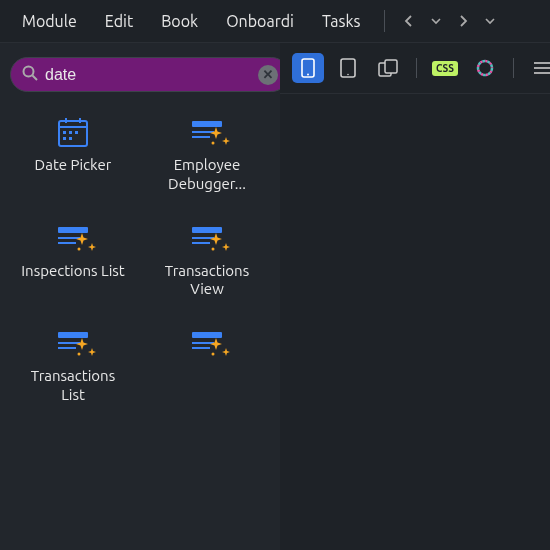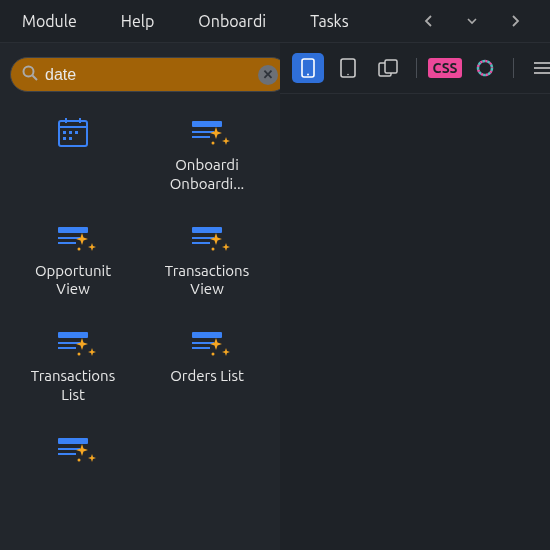--- a/index.html
+++ b/index.html
@@ -11,21 +11,21 @@
   width: 550px;
   height: 550px;
   overflow: hidden;
   display: flex;
   flex-direction: column;
 }
 .menubar {
   display: flex;
   align-items: center;
   padding: 8px 10px;
-  gap: 20px;
+  gap: 4px;
   background: #1e2227;
   border-bottom: 1px solid #2a2e34;
 }
 .menu-item {
   padding: 4px 12px;
   cursor: pointer;
   font-size: 16px;
 }
 .menu-divider {
   width: 1px;
@@ -55,21 +55,21 @@
 .search-row {
   display: flex;
   align-items: center;
   gap: 8px;
   margin-bottom: 18px;
 }
 .search-box {
   flex: 1;
   display: flex;
   align-items: center;
-  background: #a16207;
+  background: #701a75;
   border: 1px solid #3d424a;
   border-radius: 18px;
   padding: 6px 10px;
   gap: 6px;
 }
 .search-box input {
   flex: 1;
   background: transparent;
   border: none;
   outline: none;
@@ -152,40 +152,41 @@
   background: #2f6fd8;
   color: #fff;
 }
 .tool-divider {
   width: 1px;
   height: 20px;
   background: #4a4f56;
   margin: 0 4px;
 }
 .css-badge {
-  background: #ec4899;
+  background: #bef264;
   color: #1e2227;
-  font-size: 14px;
+  font-size: 10px;
   font-weight: bold;
   padding: 2px 4px;
   border-radius: 3px;
   text-align: center;
 }
 .sparkle {
   position: absolute;
   bottom: -2px;
   right: -4px;
 }
 </style>
 </head>
 <body>
 
 <div class="menubar">
   <div class="menu-item">Module</div>
-  <div class="menu-item">Help</div>
+  <div class="menu-item">Edit</div>
+  <div class="menu-item">Book</div>
   <div class="menu-item">Onboardi</div>
   <div class="menu-item">Tasks</div>
   <div class="menu-divider"></div>
   <div class="nav-btn">
     <svg width="12" height="12" viewBox="0 0 12 12">
         <path d="M8 1 L3 6 L8 11" stroke="#aaa" stroke-width="1.8" fill="none"></path>
       </svg>
   </div>
   <div class="nav-btn">
     <svg width="10" height="10" viewBox="0 0 10 10">
@@ -232,50 +233,51 @@
               <line x1="3" y1="12" x2="31" y2="12" stroke="#3b82f6" stroke-width="2"></line>
               <line x1="10" y1="3" x2="10" y2="8" stroke="#3b82f6" stroke-width="2"></line>
               <line x1="24" y1="3" x2="24" y2="8" stroke="#3b82f6" stroke-width="2"></line>
               <rect x="7" y="16" width="3" height="3" fill="#3b82f6"></rect>
               <rect x="13" y="16" width="3" height="3" fill="#3b82f6"></rect>
               <rect x="19" y="16" width="3" height="3" fill="#3b82f6"></rect>
               <rect x="7" y="22" width="3" height="3" fill="#3b82f6"></rect>
               <rect x="13" y="22" width="3" height="3" fill="#3b82f6"></rect>
             </svg>
           </div>
-        </div>
-        <div class="grid-item">
-          <div class="grid-icon">
-            <svg width="30" height="22" viewBox="0 0 30 22">
-              <rect x="0" y="0" width="30" height="6" rx="1" fill="#3b82f6"></rect>
-              <line x1="0" y1="11" x2="22" y2="11" stroke="#3b82f6" stroke-width="2"></line>
-              <line x1="0" y1="16" x2="18" y2="16" stroke="#3b82f6" stroke-width="2"></line>
-            </svg>
-            <span class="sparkle"><svg width="22" height="22" viewBox="0 0 22 22">
-                <path d="M6 0 L7.5 4.5 L12 6 L7.5 7.5 L6 12 L4.5 7.5 L0 6 L4.5 4.5 Z" fill="#f5a623"></path>
-                <path d="M16 10 L17 13 L20 14 L17 15 L16 18 L15 15 L12 14 L15 13 Z" fill="#f5a623"></path>
-                <circle cx="3" cy="16" r="1.5" fill="#f5a623"></circle>
-              </svg></span>
-          </div>
-          <div class="grid-label">Onboardi Onboardi...</div>
-        </div>
-        <div class="grid-item">
-          <div class="grid-icon">
-            <svg width="30" height="22" viewBox="0 0 30 22">
-              <rect x="0" y="0" width="30" height="6" rx="1" fill="#3b82f6"></rect>
-              <line x1="0" y1="11" x2="22" y2="11" stroke="#3b82f6" stroke-width="2"></line>
-              <line x1="0" y1="16" x2="18" y2="16" stroke="#3b82f6" stroke-width="2"></line>
-            </svg>
-            <span class="sparkle"><svg width="22" height="22" viewBox="0 0 22 22">
-                <path d="M6 0 L7.5 4.5 L12 6 L7.5 7.5 L6 12 L4.5 7.5 L0 6 L4.5 4.5 Z" fill="#f5a623"></path>
-                <path d="M16 10 L17 13 L20 14 L17 15 L16 18 L15 15 L12 14 L15 13 Z" fill="#f5a623"></path>
-                <circle cx="3" cy="16" r="1.5" fill="#f5a623"></circle>
-              </svg></span>
-          </div>
-          <div class="grid-label">Opportunit View</div>
+          <div class="grid-label">Date Picker</div>
+        </div>
+        <div class="grid-item">
+          <div class="grid-icon">
+            <svg width="30" height="22" viewBox="0 0 30 22">
+              <rect x="0" y="0" width="30" height="6" rx="1" fill="#3b82f6"></rect>
+              <line x1="0" y1="11" x2="22" y2="11" stroke="#3b82f6" stroke-width="2"></line>
+              <line x1="0" y1="16" x2="18" y2="16" stroke="#3b82f6" stroke-width="2"></line>
+            </svg>
+            <span class="sparkle"><svg width="22" height="22" viewBox="0 0 22 22">
+                <path d="M6 0 L7.5 4.5 L12 6 L7.5 7.5 L6 12 L4.5 7.5 L0 6 L4.5 4.5 Z" fill="#f5a623"></path>
+                <path d="M16 10 L17 13 L20 14 L17 15 L16 18 L15 15 L12 14 L15 13 Z" fill="#f5a623"></path>
+                <circle cx="3" cy="16" r="1.5" fill="#f5a623"></circle>
+              </svg></span>
+          </div>
+          <div class="grid-label">Employee Debugger...</div>
+        </div>
+        <div class="grid-item">
+          <div class="grid-icon">
+            <svg width="30" height="22" viewBox="0 0 30 22">
+              <rect x="0" y="0" width="30" height="6" rx="1" fill="#3b82f6"></rect>
+              <line x1="0" y1="11" x2="22" y2="11" stroke="#3b82f6" stroke-width="2"></line>
+              <line x1="0" y1="16" x2="18" y2="16" stroke="#3b82f6" stroke-width="2"></line>
+            </svg>
+            <span class="sparkle"><svg width="22" height="22" viewBox="0 0 22 22">
+                <path d="M6 0 L7.5 4.5 L12 6 L7.5 7.5 L6 12 L4.5 7.5 L0 6 L4.5 4.5 Z" fill="#f5a623"></path>
+                <path d="M16 10 L17 13 L20 14 L17 15 L16 18 L15 15 L12 14 L15 13 Z" fill="#f5a623"></path>
+                <circle cx="3" cy="16" r="1.5" fill="#f5a623"></circle>
+              </svg></span>
+          </div>
+          <div class="grid-label">Inspections List</div>
         </div>
         <div class="grid-item">
           <div class="grid-icon">
             <svg width="30" height="22" viewBox="0 0 30 22">
               <rect x="0" y="0" width="30" height="6" rx="1" fill="#3b82f6"></rect>
               <line x1="0" y1="11" x2="22" y2="11" stroke="#3b82f6" stroke-width="2"></line>
               <line x1="0" y1="16" x2="18" y2="16" stroke="#3b82f6" stroke-width="2"></line>
             </svg>
             <span class="sparkle"><svg width="22" height="22" viewBox="0 0 22 22">
                 <path d="M6 0 L7.5 4.5 L12 6 L7.5 7.5 L6 12 L4.5 7.5 L0 6 L4.5 4.5 Z" fill="#f5a623"></path>
@@ -292,35 +294,20 @@
               <line x1="0" y1="11" x2="22" y2="11" stroke="#3b82f6" stroke-width="2"></line>
               <line x1="0" y1="16" x2="18" y2="16" stroke="#3b82f6" stroke-width="2"></line>
             </svg>
             <span class="sparkle"><svg width="22" height="22" viewBox="0 0 22 22">
                 <path d="M6 0 L7.5 4.5 L12 6 L7.5 7.5 L6 12 L4.5 7.5 L0 6 L4.5 4.5 Z" fill="#f5a623"></path>
                 <path d="M16 10 L17 13 L20 14 L17 15 L16 18 L15 15 L12 14 L15 13 Z" fill="#f5a623"></path>
                 <circle cx="3" cy="16" r="1.5" fill="#f5a623"></circle>
               </svg></span>
           </div>
           <div class="grid-label">Transactions List</div>
-        </div>
-        <div class="grid-item">
-          <div class="grid-icon">
-            <svg width="30" height="22" viewBox="0 0 30 22">
-              <rect x="0" y="0" width="30" height="6" rx="1" fill="#3b82f6"></rect>
-              <line x1="0" y1="11" x2="22" y2="11" stroke="#3b82f6" stroke-width="2"></line>
-              <line x1="0" y1="16" x2="18" y2="16" stroke="#3b82f6" stroke-width="2"></line>
-            </svg>
-            <span class="sparkle"><svg width="22" height="22" viewBox="0 0 22 22">
-                <path d="M6 0 L7.5 4.5 L12 6 L7.5 7.5 L6 12 L4.5 7.5 L0 6 L4.5 4.5 Z" fill="#f5a623"></path>
-                <path d="M16 10 L17 13 L20 14 L17 15 L16 18 L15 15 L12 14 L15 13 Z" fill="#f5a623"></path>
-                <circle cx="3" cy="16" r="1.5" fill="#f5a623"></circle>
-              </svg></span>
-          </div>
-          <div class="grid-label">Orders List</div>
         </div>
         <div class="grid-item">
           <div class="grid-icon">
             <svg width="30" height="22" viewBox="0 0 30 22">
               <rect x="0" y="0" width="30" height="6" rx="1" fill="#3b82f6"></rect>
               <line x1="0" y1="11" x2="22" y2="11" stroke="#3b82f6" stroke-width="2"></line>
               <line x1="0" y1="16" x2="18" y2="16" stroke="#3b82f6" stroke-width="2"></line>
             </svg>
             <span class="sparkle"><svg width="22" height="22" viewBox="0 0 22 22">
                 <path d="M6 0 L7.5 4.5 L12 6 L7.5 7.5 L6 12 L4.5 7.5 L0 6 L4.5 4.5 Z" fill="#f5a623"></path>

